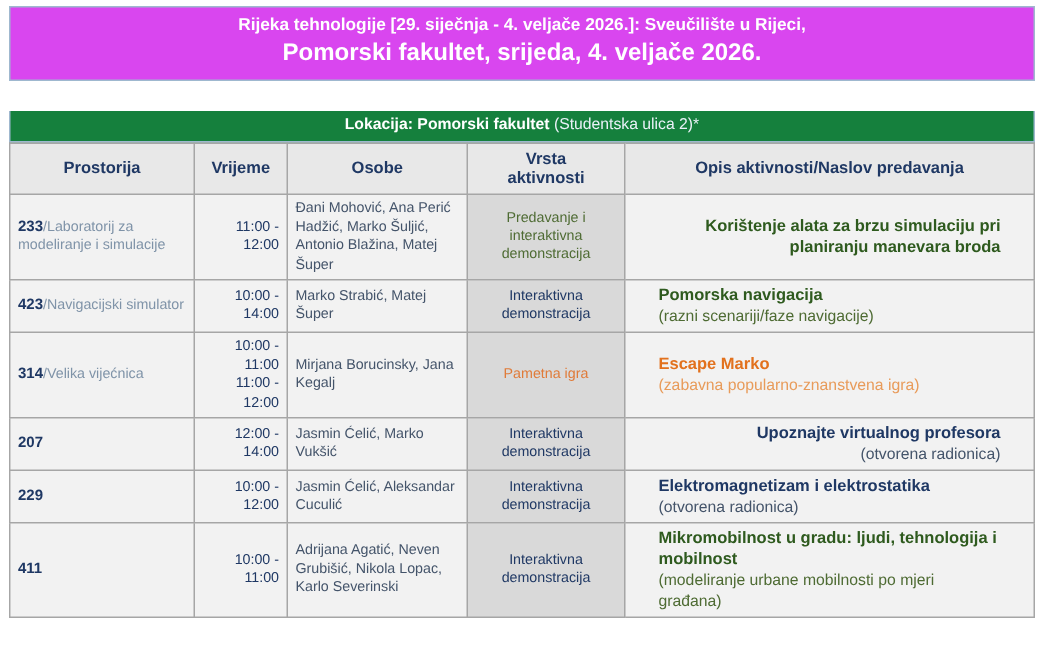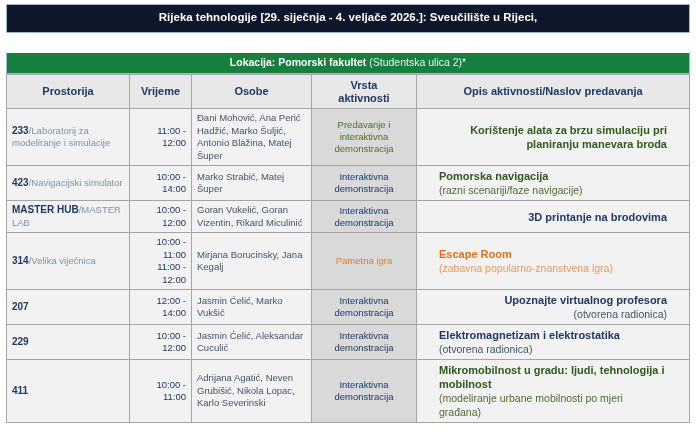--- a/index.html
+++ b/index.html
@@ -6,21 +6,21 @@
   body{
     width:696px;height:448px;overflow:hidden;
     background:#ffffff;
     font-family:"Liberation Sans", sans-serif;
     -webkit-font-smoothing:antialiased;
   }
   .page{width:696px;height:448px;position:relative;box-sizing:border-box;padding:4px 6px 0 6px;}
 
   
   .title-banner{
-    background:#0f172a;color:#ffffff;text-align:center;
+    background:#d946ef;color:#ffffff;text-align:center;
     border:1px solid #9fb8cf;
     padding:5px 4px 7px 4px;
     box-sizing:border-box;
   }
   .title-line1{font-size:11.5px;font-weight:bold;line-height:15px;letter-spacing:0px;}
   .title-line2{font-size:16px;font-weight:bold;line-height:20px;margin-top:1px;}
 
   
   .loc-bar{
     background:#15803d;color:#ffffff;text-align:center;
@@ -76,20 +76,21 @@
   .align-r{text-align:right;}
   .align-l{text-align:left;}
 </style>
 </head>
 <body>
 
 <div class="page">
 
   <div class="title-banner">
     <div class="title-line1">Rijeka tehnologije [29. siječnja - 4. veljače 2026.]: Sveučilište u Rijeci,</div>
+    <div class="title-line2">Pomorski fakultet, srijeda, 4. veljače 2026.</div>
   </div>
 
   <div class="loc-bar">
     <span class="loc-bold">Lokacija: Pomorski fakultet</span><span class="loc-light"> (Studentska ulica 2)*</span>
   </div>
 
   <table class="sched">
     <thead>
       <tr>
         <th class="c-room">Prostorija</th>
@@ -116,36 +117,27 @@
           <td class="room"><b>423</b><span>/Navigacijski simulator</span></td>
           <td class="time">10:00 - 14:00</td>
           <td class="people">Marko Strabić, Matej Šuper</td>
           <td class="type t-blue">Interaktivna demonstracija</td>
           <td class="desc d-green align-l">
             <div class="d-title">Pomorska navigacija</div>
             <div class="d-sub">(razni scenariji/faze navigacije)</div>
           </td>
         </tr>
         <tr>
-          <td class="room"><b>MASTER HUB</b><span>/MASTER LAB</span></td>
-          <td class="time">10:00 - 12:00</td>
-          <td class="people">Goran Vukelić, Goran Vizentin, Rikard Miculinić</td>
-          <td class="type t-blue">Interaktivna demonstracija</td>
-          <td class="desc d-blue align-r">
-            <div class="d-title">3D printanje na brodovima</div>
-          </td>
-        </tr>
-        <tr>
           <td class="room"><b>314</b><span>/Velika vijećnica</span></td>
           <td class="time">10:00 - 11:00
 11:00 - 12:00</td>
           <td class="people">Mirjana Borucinsky, Jana Kegalj</td>
           <td class="type t-orange">Pametna igra</td>
           <td class="desc d-orange align-l">
-            <div class="d-title">Escape Room</div>
+            <div class="d-title">Escape Marko</div>
             <div class="d-sub">(zabavna popularno-znanstvena igra)</div>
           </td>
         </tr>
         <tr>
           <td class="room"><b>207</b><span></span></td>
           <td class="time">12:00 - 14:00</td>
           <td class="people">Jasmin Ćelić, Marko Vukšić</td>
           <td class="type t-blue">Interaktivna demonstracija</td>
           <td class="desc d-blue align-r">
             <div class="d-title">Upoznajte virtualnog profesora</div>

